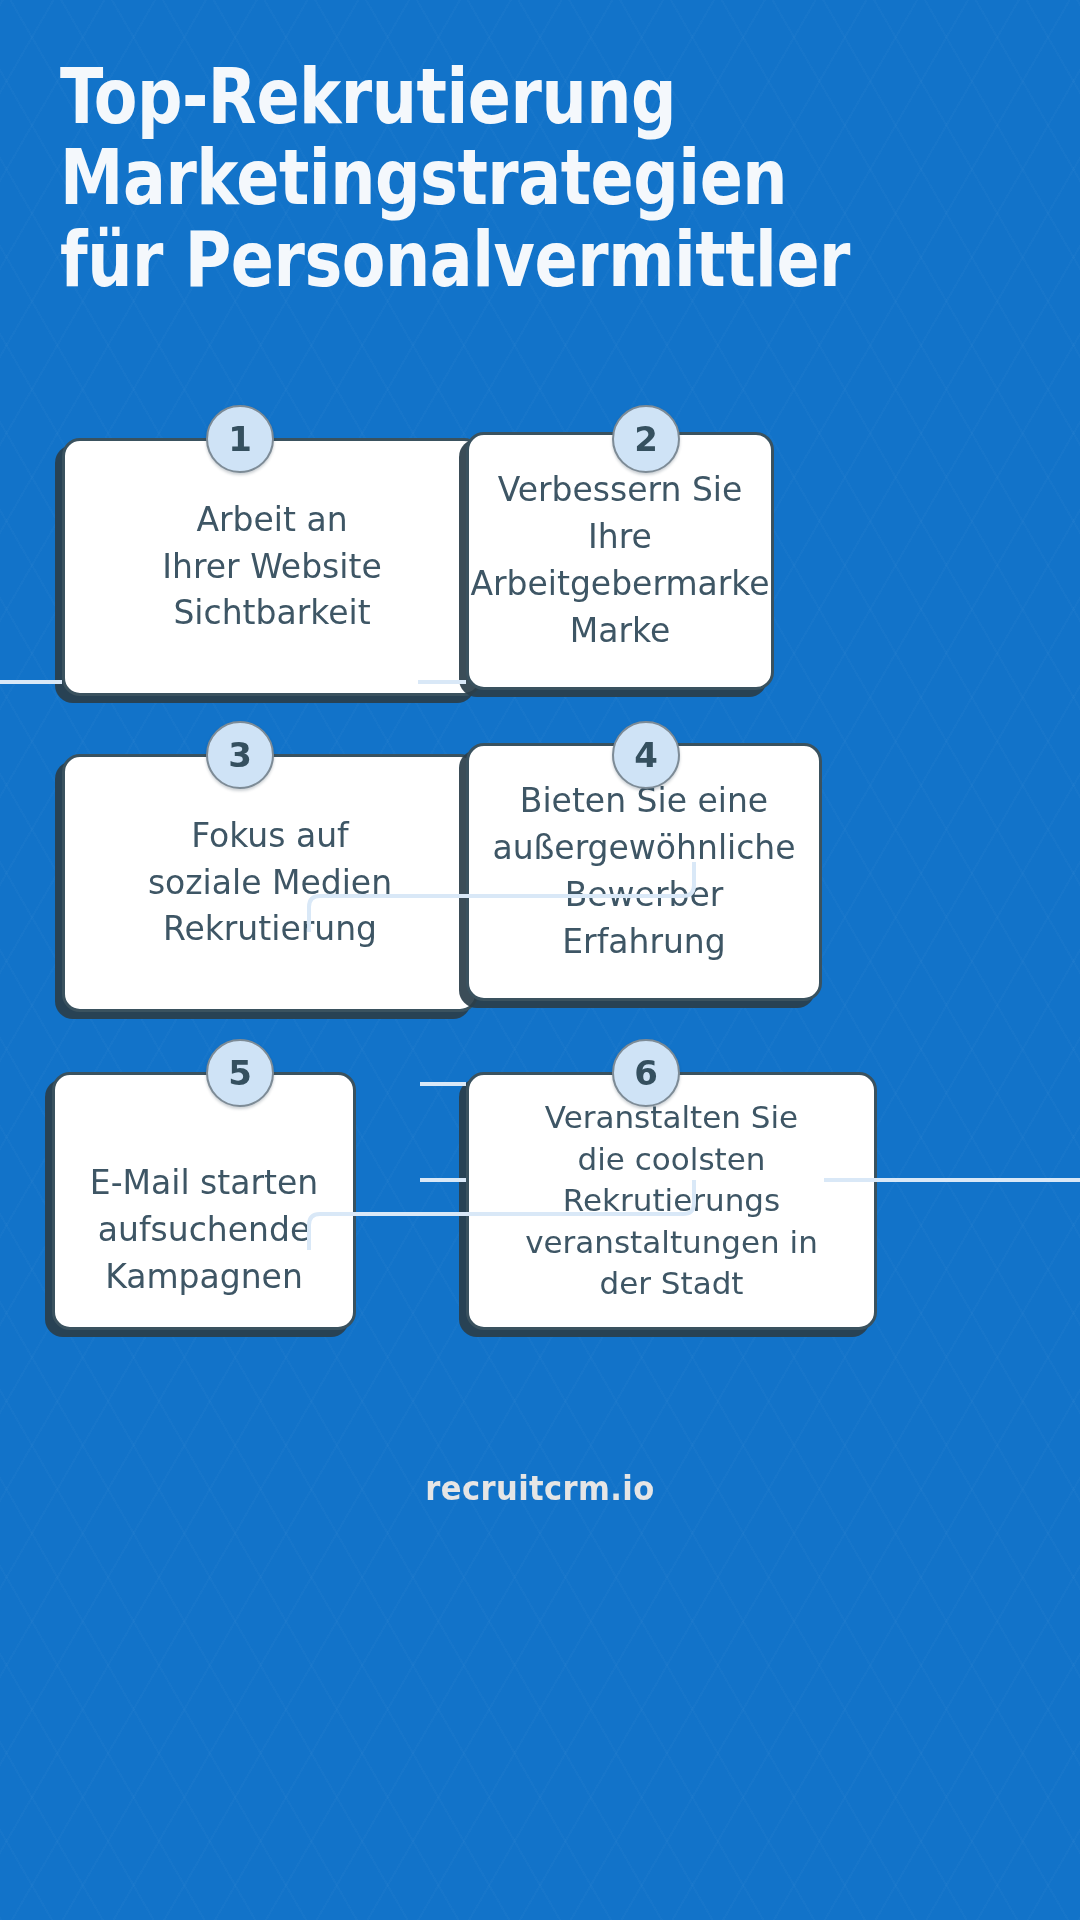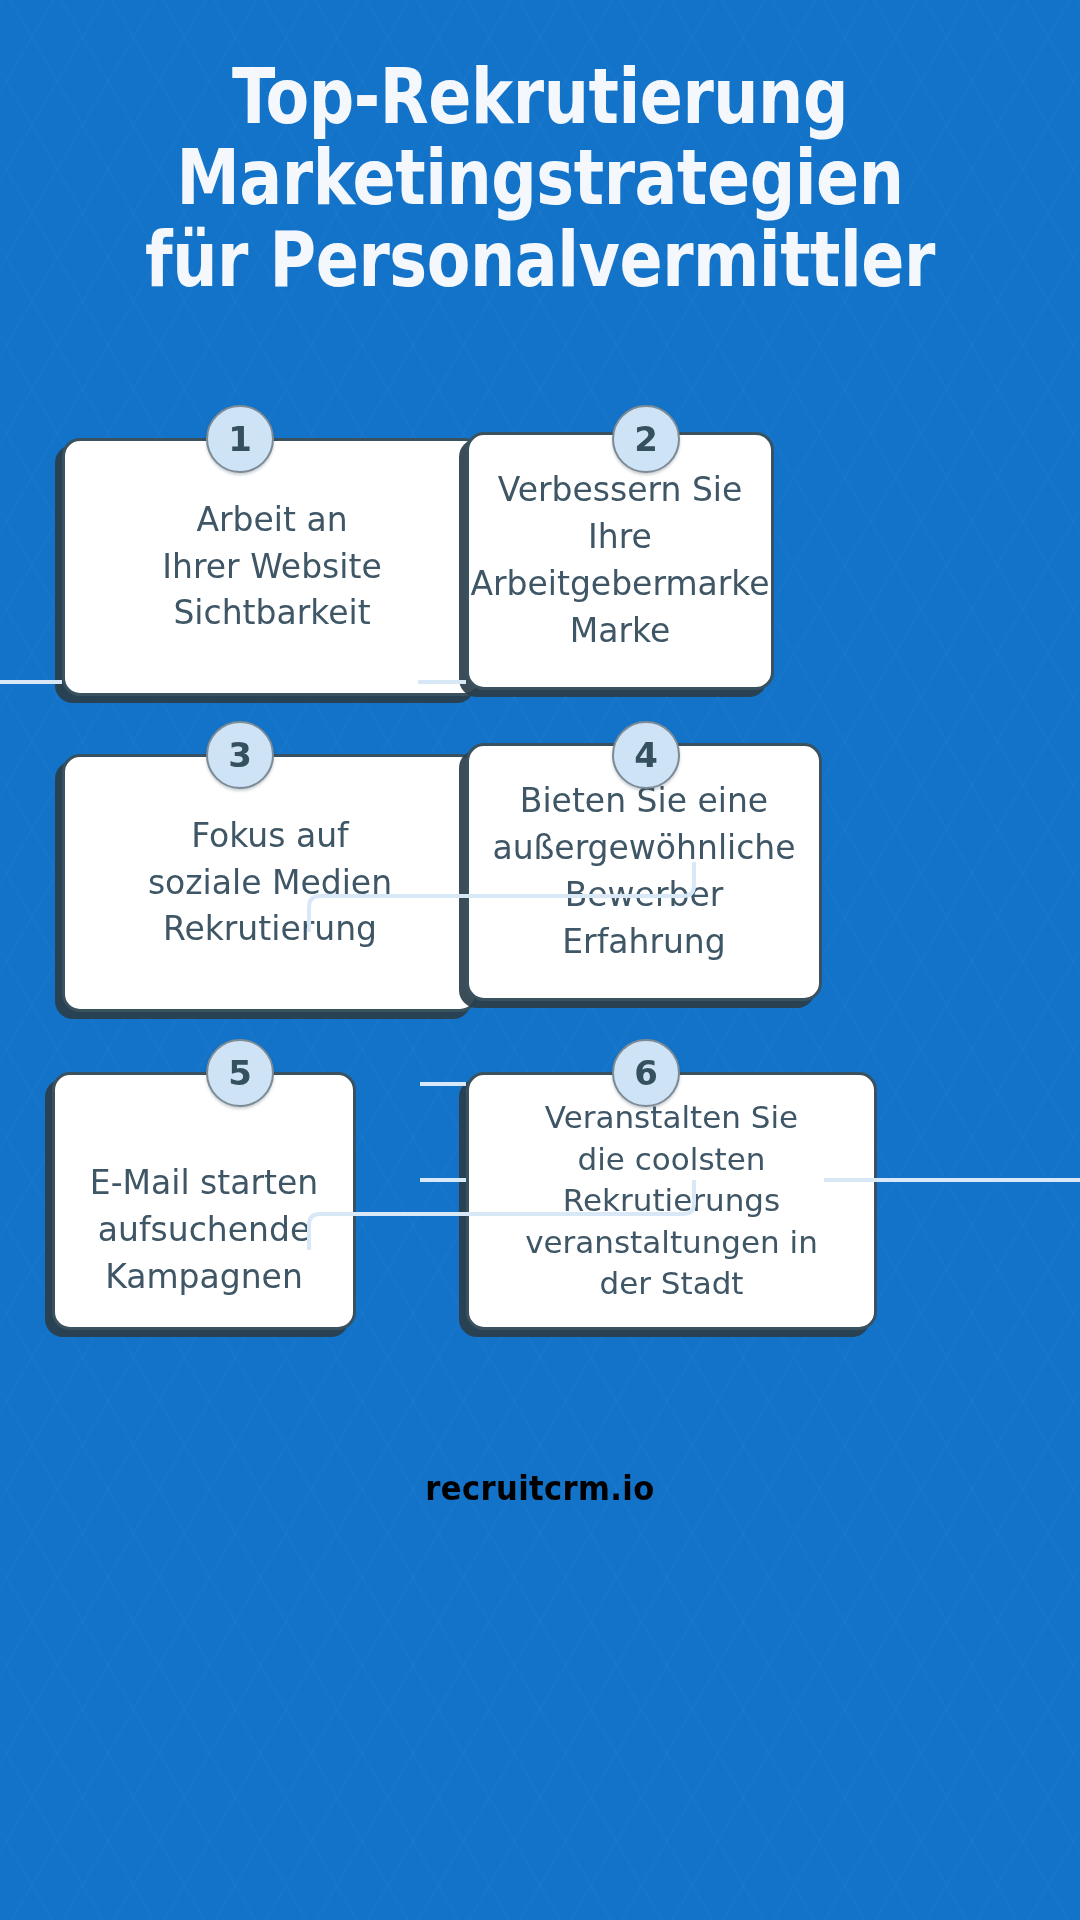--- a/index.html
+++ b/index.html
@@ -25,21 +25,21 @@
       repeating-linear-gradient(-60deg, rgba(255,255,255,0.018) 0 2px, transparent 2px 44px);
     pointer-events: none;
   }
 
   
   .title-block {
     position: absolute;
     top: 56px;
     left: 0;
     width: 1080px;
-    text-align: center;
+    text-align: left;
     padding: 0 24px;
   }
   .title-line {
     display: block;
     color: #f4f8fc;
     font-family: "DejaVu Sans Condensed", "Liberation Sans Narrow", "Liberation Sans", sans-serif;
     font-weight: bold;
     font-size: 76px;
     line-height: 1.07;
     letter-spacing: -0.5px;
@@ -106,21 +106,21 @@
 
   
   .footer {
     position: absolute;
     top: 1468px;
     left: 0;
     width: 1080px;
     text-align: center;
   }
   .footer-text {
-    color: #000000;
+    color: #e5e5e5;
     font-family: "DejaVu Sans Condensed", "Liberation Sans Narrow", "Liberation Sans", sans-serif;
     font-weight: bold;
     font-size: 34px;
     letter-spacing: 0.4px;
   }
 </style>
 </head>
 <body>
 
 <div class="bg-texture"></div>

